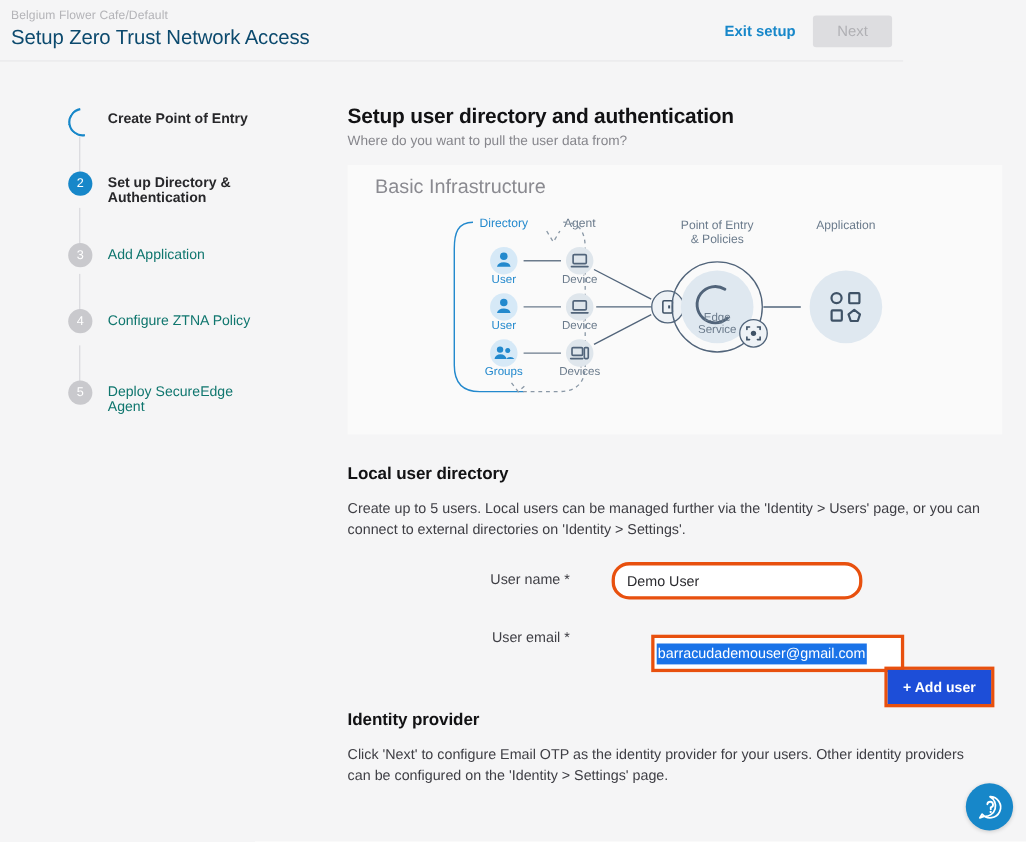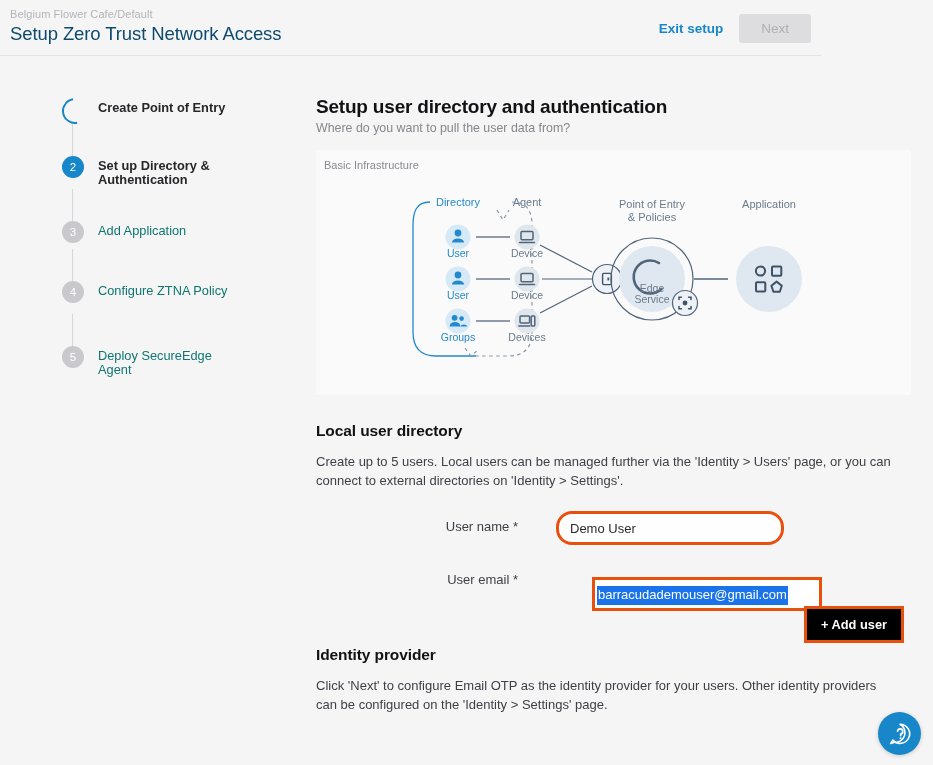--- a/index.html
+++ b/index.html
@@ -152,22 +152,22 @@
 
   
   #diagram-card {
     position: absolute;
     left: 16px; top: 94px;
     width: 595px; height: 245px;
     background: #fafafa;
   }
   #diagram-card-title {
     position: absolute;
-    left: 8px; top: 9px;
-    font-size: 11px;
+    left: 25px; top: 9px;
+    font-size: 18px;
     color: #8a8a90;
   }
   #diagram-svg { position: absolute; left: 0; top: 0; }
 
   
   .section-head {
     position: absolute;
     left: 16px;
     font-size: 15.5px;
     font-weight: bold;
@@ -223,21 +223,21 @@
 
   
   #add-user-wrap {
     position: absolute;
     left: 504px;
     top: 550px;
     border: 3px solid #e8500e;
   }
   #add-user-btn {
     display: block;
-    background: #000000;
+    background: #1d4ed8;
     color: #ffffff;
     font-size: 12.8px;
     font-weight: bold;
     border: none;
     padding: 8px 14px;
     font-family: "Liberation Sans", sans-serif;
     cursor: pointer;
   }
 
   

